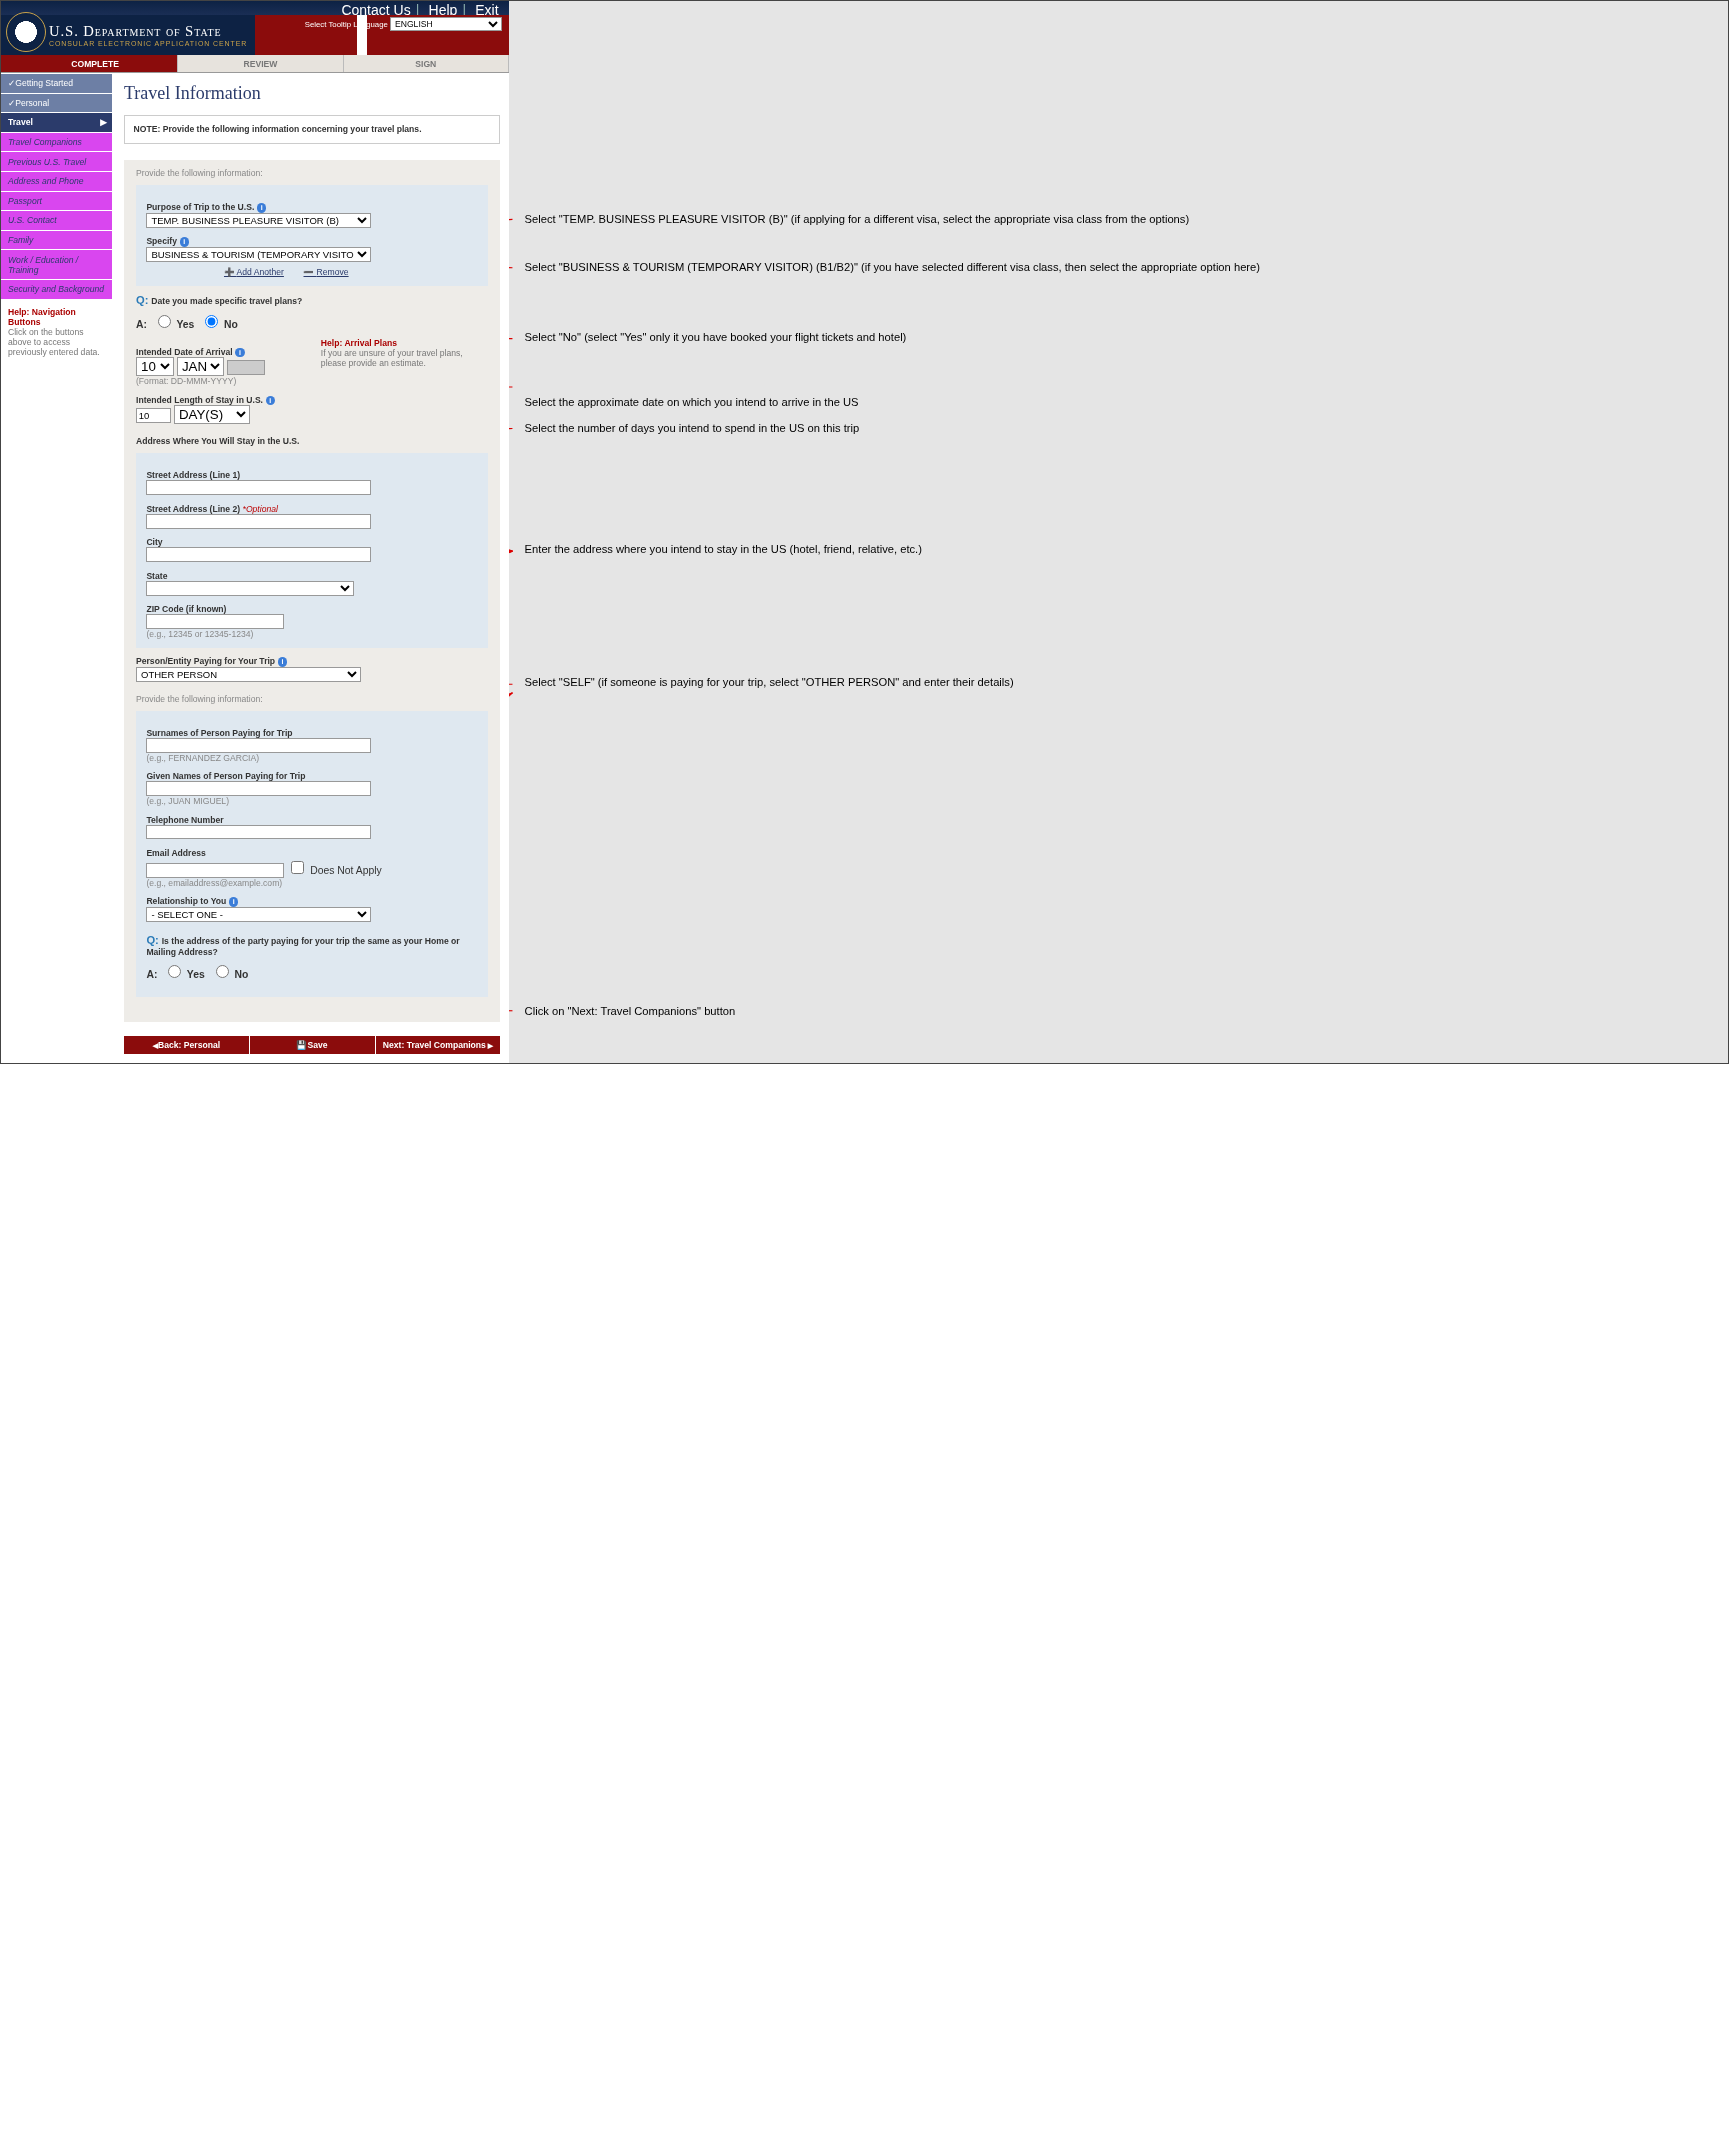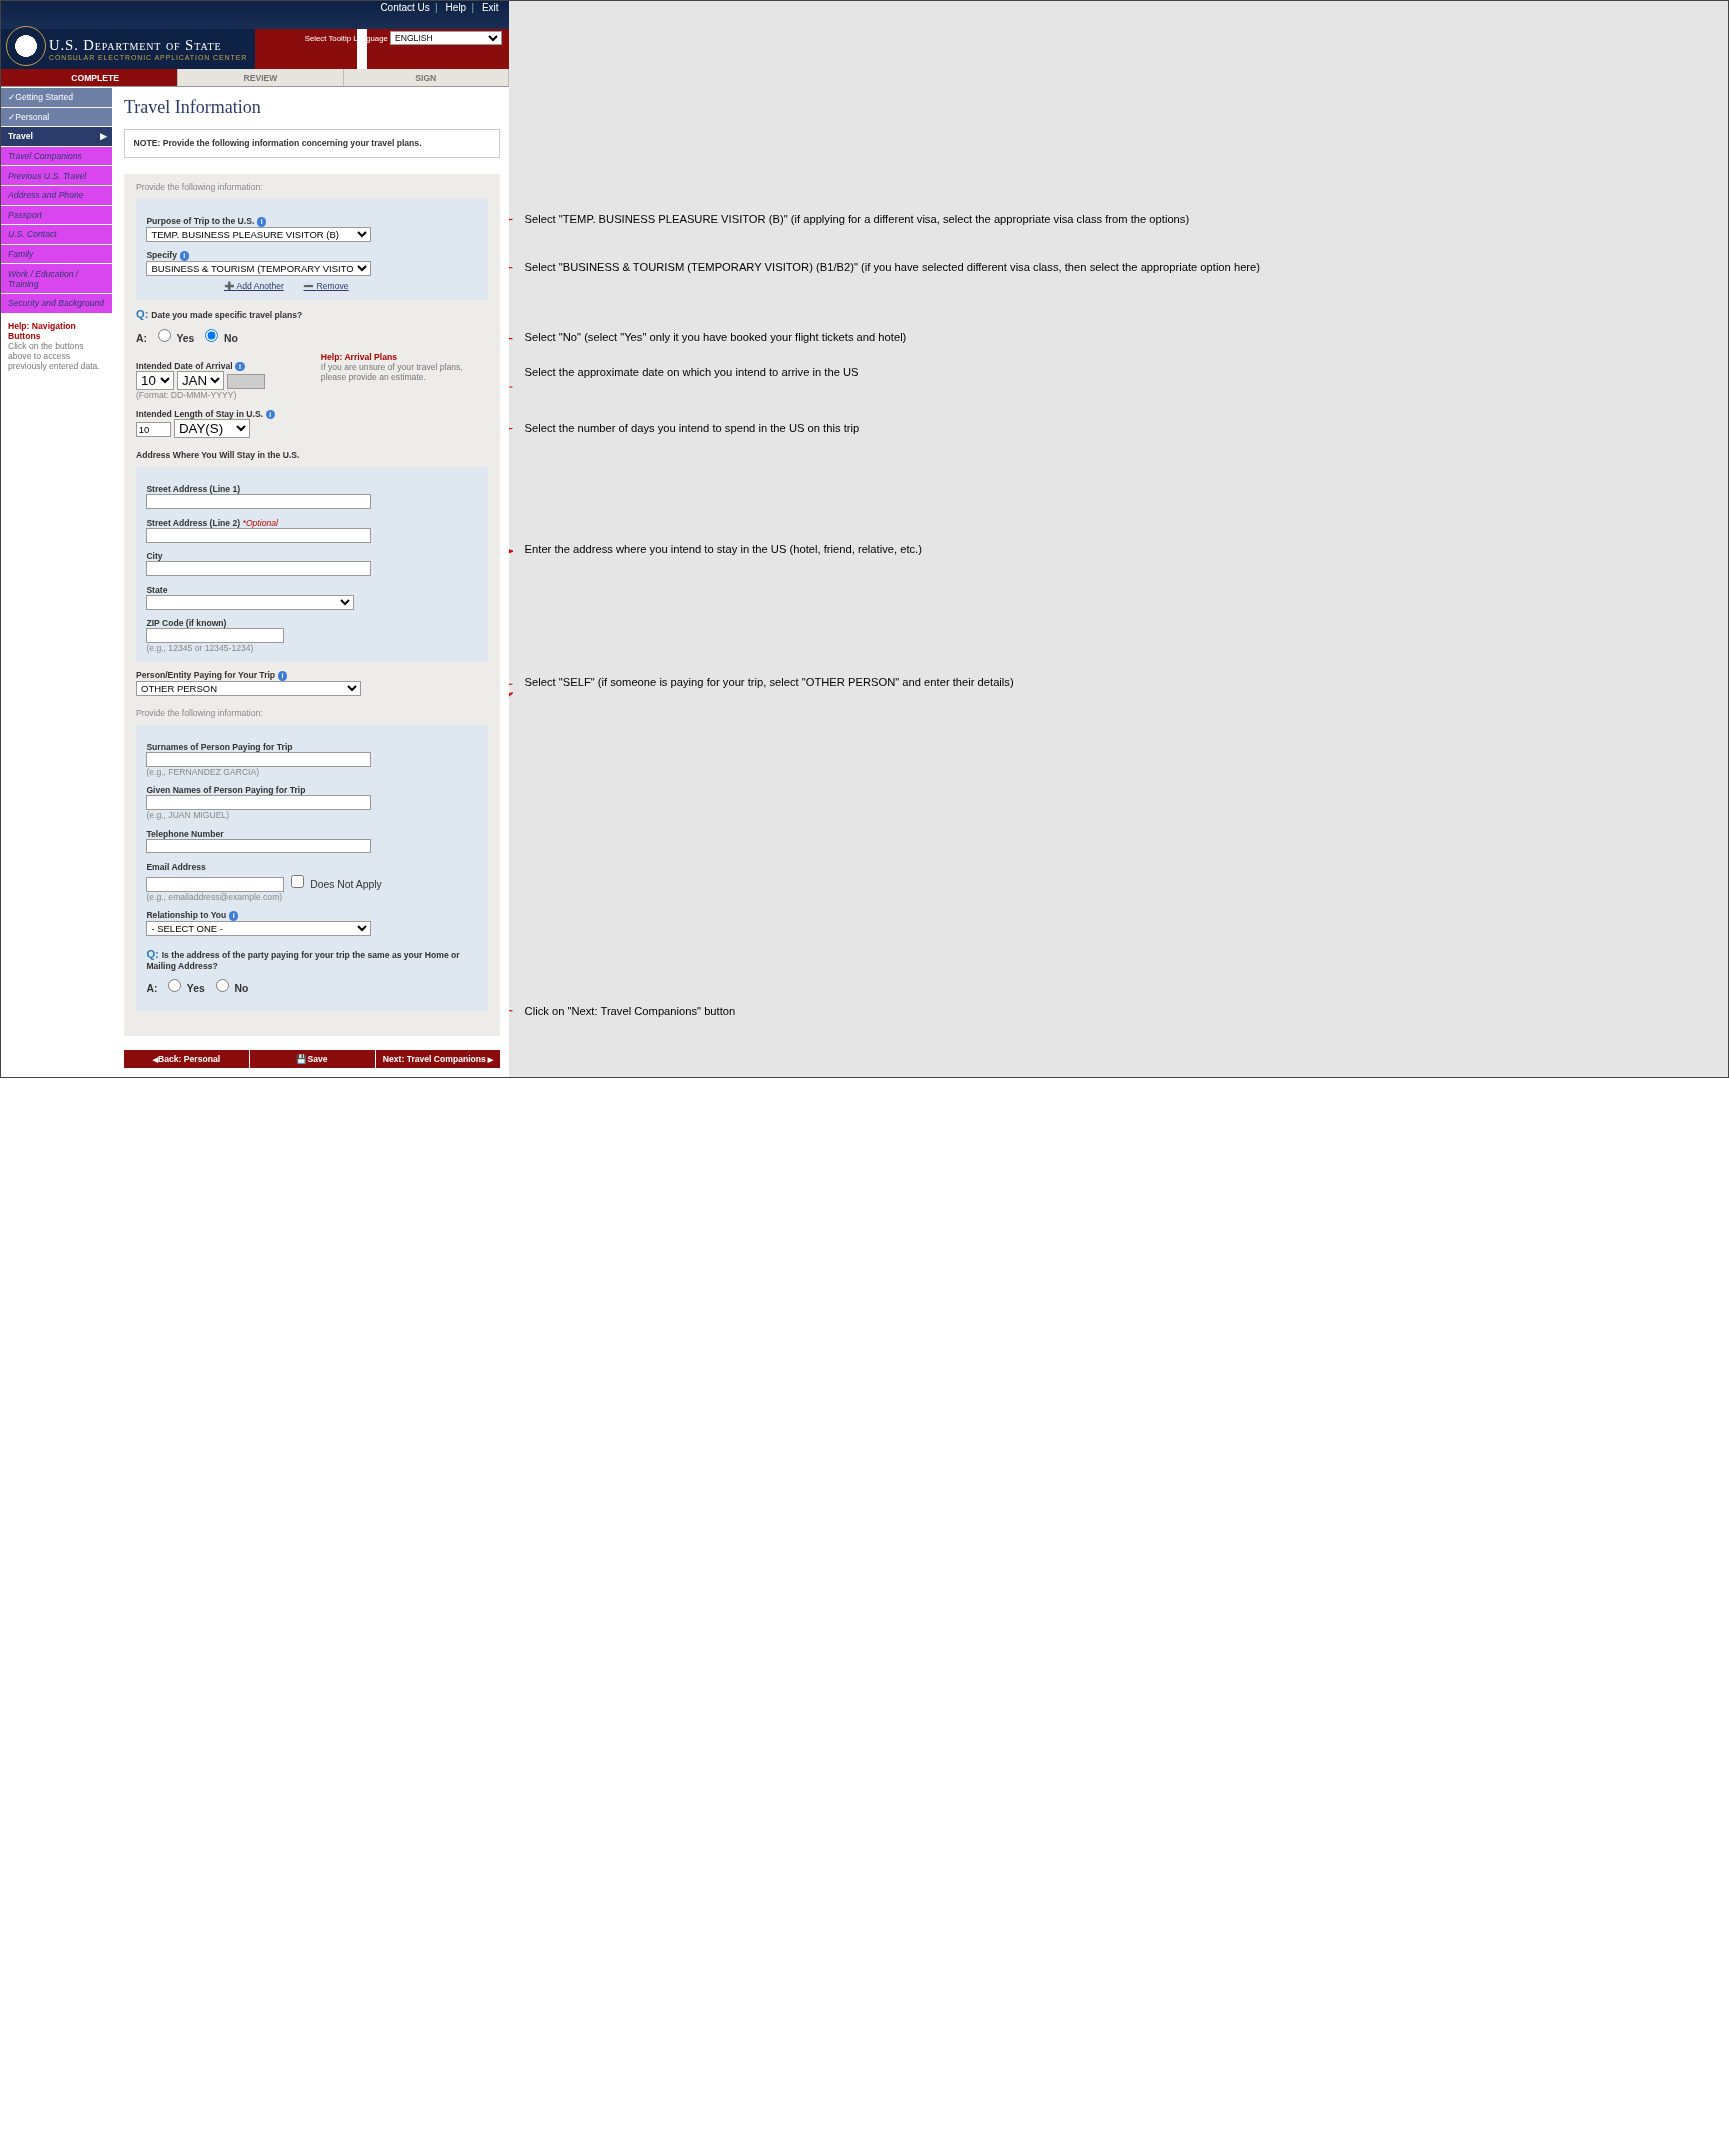--- a/index.html
+++ b/index.html
@@ -1,21 +1,21 @@
 <!DOCTYPE html>
 <html style="font-size:14px"><head>
 <meta charset="utf-8">
 <style>
   * { box-sizing: border-box; }
   body { margin:0; font-family: Arial, sans-serif; font-size:10.4px; background:#fff; color:#333; }
   .outer { display:flex; border:0.9px solid #444; }
   .left-app { width:508px; flex-shrink:0; }
   .right-notes { flex:1; background:#e5e5e5; padding:8.6px 15.6px; position:relative; }
   
-  .topbar { background:linear-gradient(#0d2244,#1a2e55); height:28px; color:#fff; font-size:10px; text-align:right; padding:0.9px 5.2px; }
+  .topbar { background:linear-gradient(#0d2244,#1a2e55); height:14px; color:#fff; font-size:14px; text-align:right; padding:0.9px 5.2px; }
   .topbar a { color:#fff; text-decoration:none; margin:0 5.2px; }
   .topbar .sep{color:#8aa;}
   .banner { height:40px; background:#0d2244; position:relative; color:#fff; display:flex; align-items:center; padding-left:48px;}
   .flag-stripe{position:absolute;left:0;right:0;top:0;height:40px;
     background: linear-gradient(90deg,#0d2244 0 50%, #8b0c0c 50% 70%, #fff 70% 72%, #8b0c0c 72% 100%);}
   .seal{position:absolute;left:5.2px;top:-3.5px;width:40px;height:40px;border-radius:50%;
     background:radial-gradient(circle at 50% 50%,#fff 0 40%,#0d2244 41% 100%);border:1.7px solid #c9a24a;z-index:2;}
   .dept{position:relative;z-index:2;}
   .dept .t1{font-family:'Times New Roman',serif;font-size:14.7px;letter-spacing:0.9px;}
   .dept .t1 .sm{font-variant:small-caps;}
@@ -224,21 +224,21 @@
           <div class="b arrow-r">Next: Travel Companions</div>
         </div>
       </div>
     </div>
   </div>
 
   <div class="right-notes">
     <div class="note" style="top:211px">Select "TEMP. BUSINESS PLEASURE VISITOR (B)" (if applying for a different visa, select the appropriate visa class from the options)</div>
     <div class="note" style="top:259px">Select "BUSINESS &amp; TOURISM (TEMPORARY VISITOR) (B1/B2)" (if you have selected different visa class, then select the appropriate option here)</div>
     <div class="note" style="top:329px">Select "No" (select "Yes" only it you have booked your flight tickets and hotel)</div>
-    <div class="note" style="top:364px">Select the approximate date on which you intend to arrive in the US</div>
+    <div class="note" style="top:394px">Select the approximate date on which you intend to arrive in the US</div>
     <div class="note" style="top:420px">Select the number of days you intend to spend in the US on this trip</div>
     <div class="note" style="top:541px">Enter the address where you intend to stay in the US (hotel, friend, relative, etc.)</div>
     <div class="note" style="top:674px">Select "SELF" (if someone is paying for your trip, select "OTHER PERSON" and enter their details)</div>
     <div class="note" style="top:1003px">Click on "Next: Travel Companions" button</div>
 
     <svg class="arrows" width="100%" height="1064" viewBox="0 0 1411 1230">
       <defs>
           <marker id="ah" markerWidth="8" markerHeight="8" refX="6" refY="3" orient="auto">
         <path d="M0,0 L6,3 L0,6 Z" fill="#d00"></path>
           </marker>

